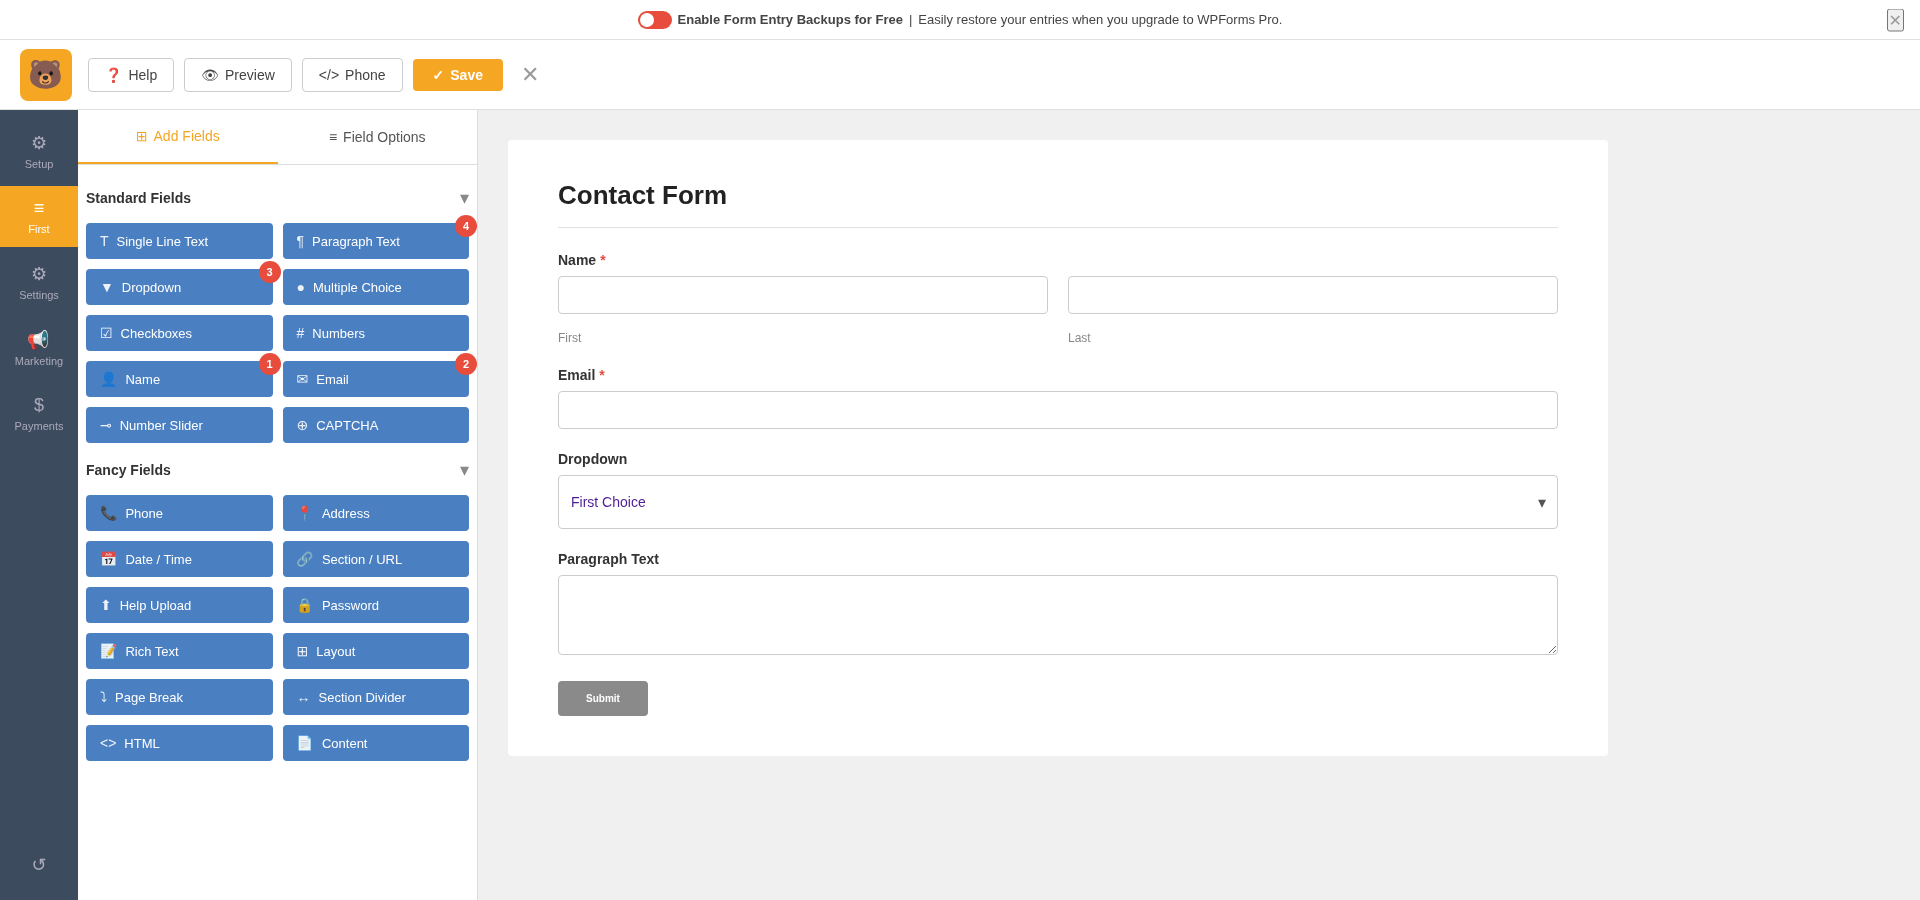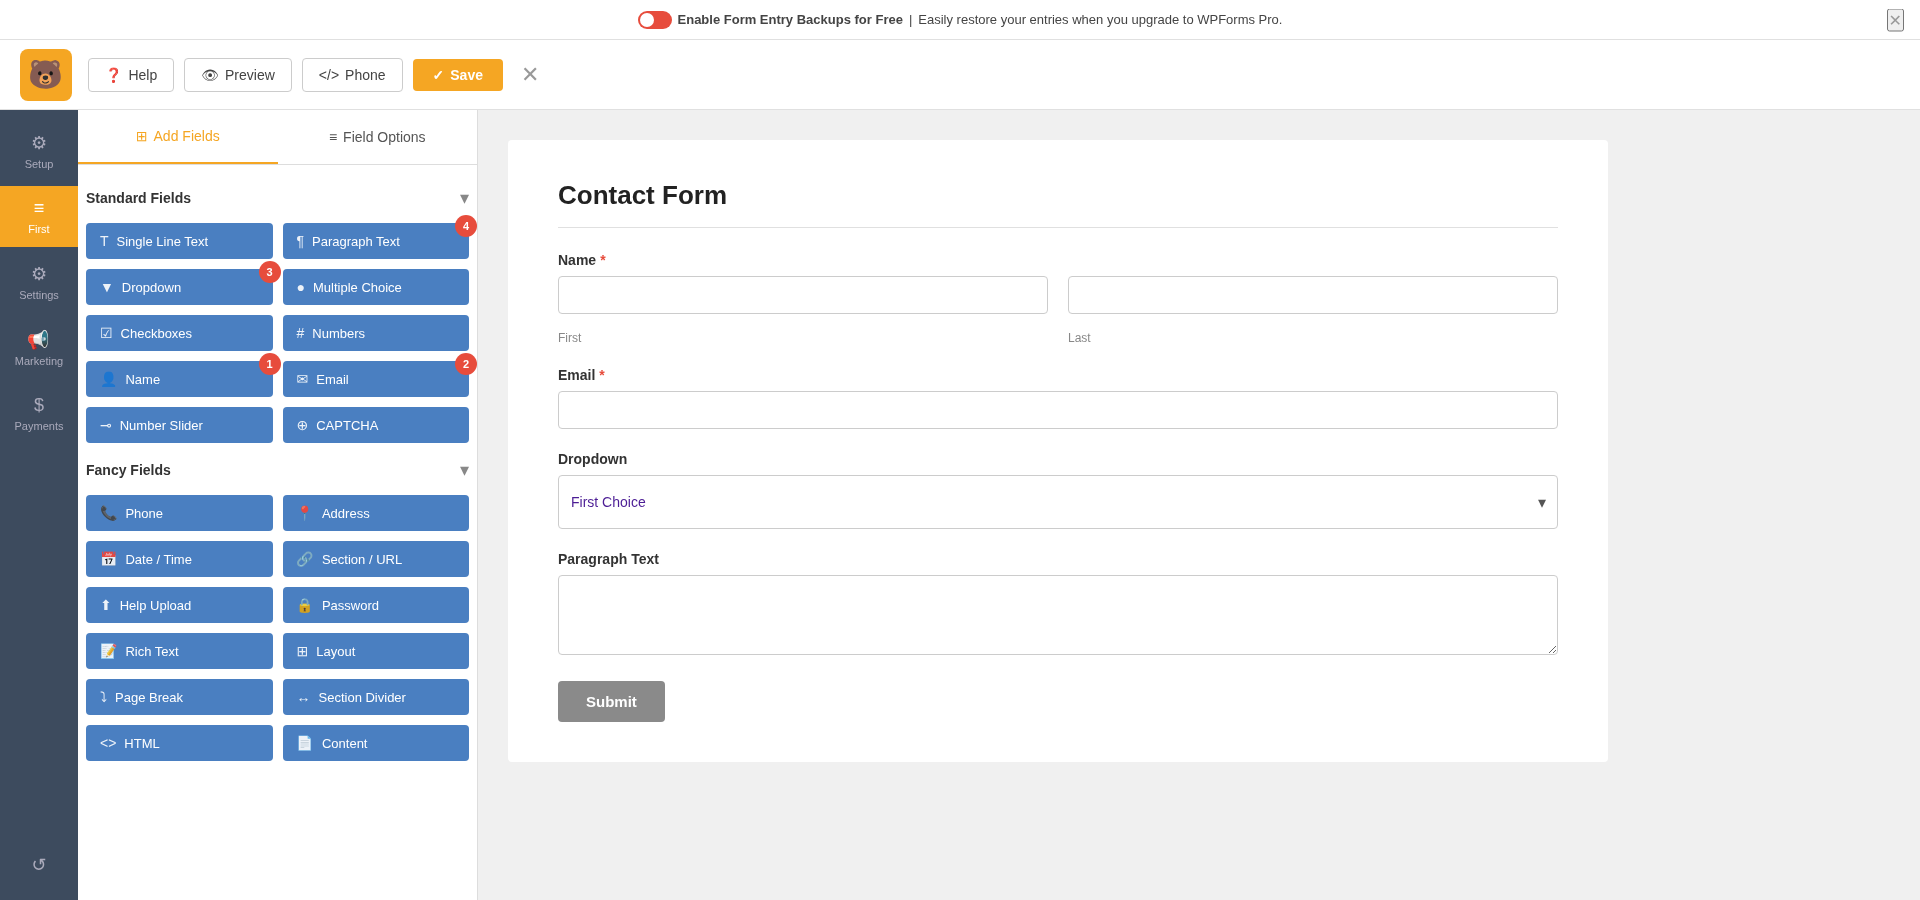--- a/index.html
+++ b/index.html
@@ -119,21 +119,21 @@
       width: 100%; padding: 18px 12px; border: 1px solid #ccc; border-radius: 4px; font-size: 14px; color: #4c1d95; background: #fff; appearance: none; cursor: pointer;
     }
     .select-wrapper { position: relative; }
     .select-wrapper::after {
       content: '▾'; position: absolute; right: 12px; top: 50%; transform: translateY(-50%); color: #555; pointer-events: none;
     }
     .form-textarea {
       width: 100%; padding: 10px 12px; border: 1px solid #ccc; border-radius: 4px; font-size: 14px; color: #333; background: #fff; height: 80px; resize: vertical;
     }
     .submit-btn {
-      padding: 12px 28px; background: #8a8a8a; color: #fff; border: none; border-radius: 4px; font-size: 15px; cursor: pointer; font-weight: 600;
+      padding: 12px 28px; background: #8a8a8a; color: #fff; border: none; border-radius: 4px; font-size: 10px; cursor: pointer; font-weight: 600;
     }
 
     
     .collapse-arrow { display: inline-block; transition: transform 0.2s; }
 
     
     .panel-scroll { overflow-y: auto; flex: 1; padding: 14px 8px; }
   </style>
 </head>
 <body>

